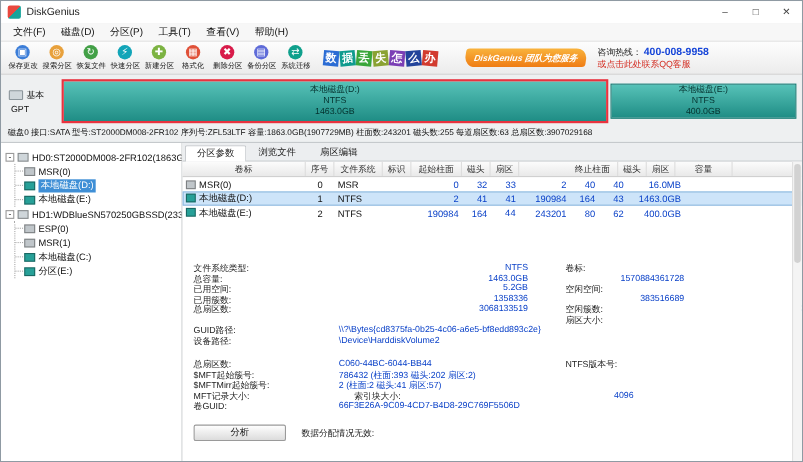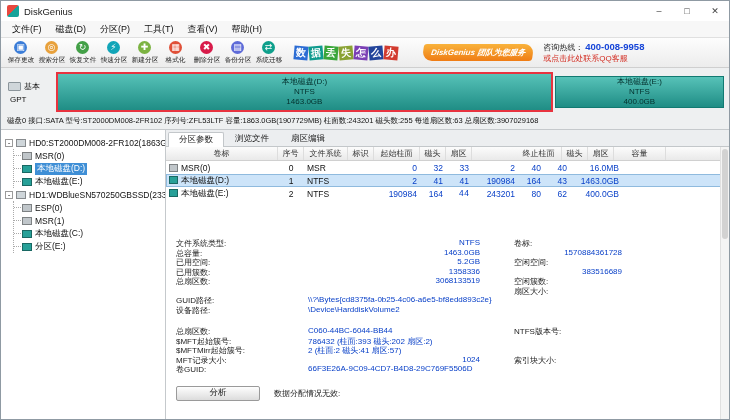--- a/index.html
+++ b/index.html
@@ -347,21 +347,20 @@
             <span class="pv2"></span>
           </div>
           <div class="prow">
             <span class="pl">$MFTMirr起始簇号:</span>
             <span class="pv1 left">2 (柱面:2 磁头:41 扇区:57)</span>
             <span class="pl2"></span>
             <span class="pv2"></span>
           </div>
           <div class="prow">
             <span class="pl">MFT记录大小:</span>
-            <span class="pv1">1024</span>
             <span class="pl2">索引块大小:</span>
             <span class="pv2">4096</span>
           </div>
           <div class="prow">
             <span class="pl">卷GUID:</span>
             <span class="pv1 left">66F3E26A-9C09-4CD7-B4D8-29C769F5506D</span>
             <span class="pl2"></span>
             <span class="pv2"></span>
           </div>
         </div>

